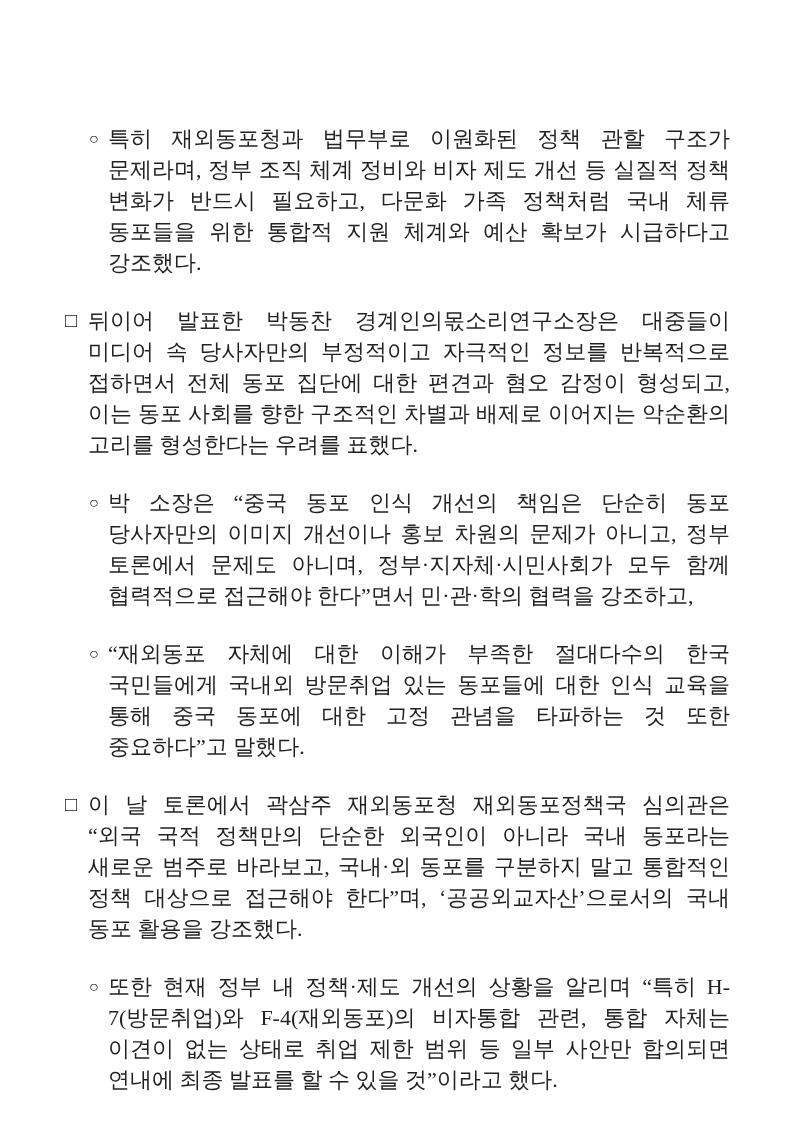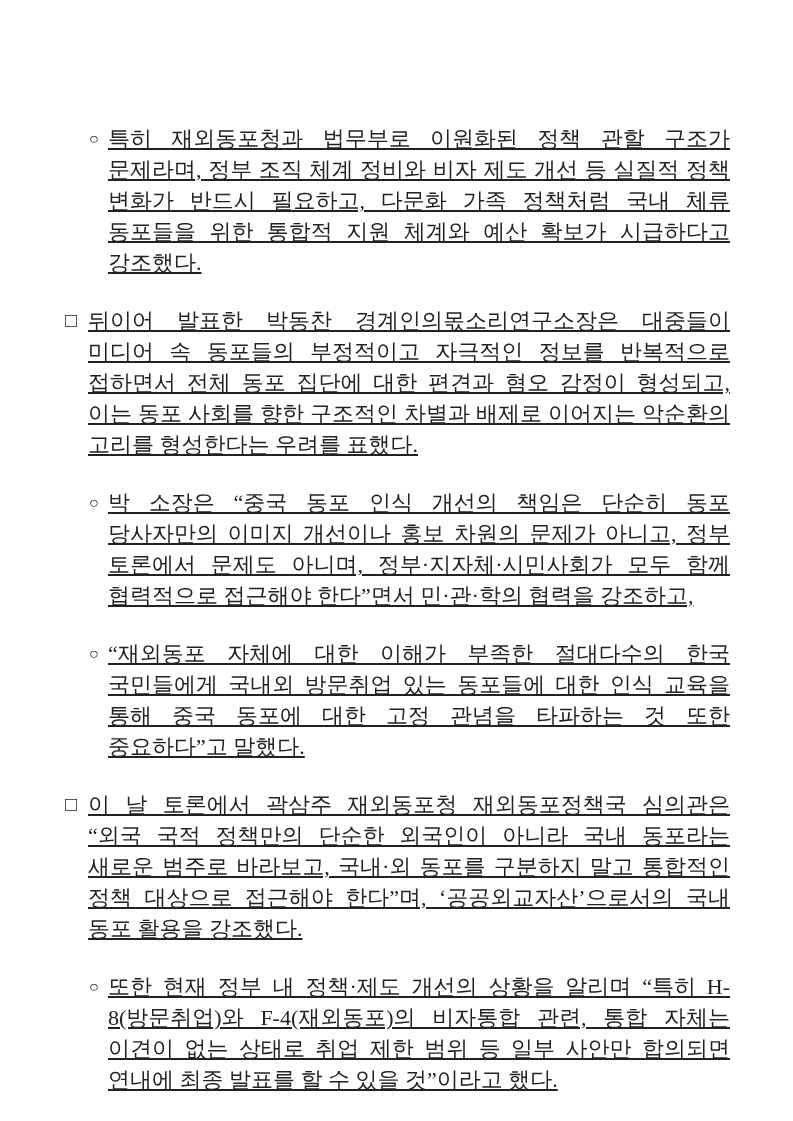--- a/index.html
+++ b/index.html
@@ -38,50 +38,50 @@
   .marker {
     position: absolute;
     left: 0;
     top: 0;
     line-height: 31px;
     color: #222222;
   }
   .para.level-1 .marker { font-size: 20px; }
   .para.level-2 .marker { font-size: 16px; left: 1px; }
 
-  .para-text { display: inline; text-decoration: underline; }
+  .para-text { display: inline; }
 </style>
 </head>
 <body>
 
 <div class="page">
 
   <div class="para level-2">
     <span class="marker">○</span>
     <span class="para-text">특히 재외동포청과 법무부로 이원화된 정책 관할 구조가 문제라며, 정부 조직 체계 정비와 비자 제도 개선 등 실질적 정책 변화가 반드시 필요하고, 다문화 가족 정책처럼 국내 체류 동포들을 위한 통합적 지원 체계와 예산 확보가 시급하다고 강조했다.</span>
   </div>
 
   <div class="para level-1">
     <span class="marker">□</span>
-    <span class="para-text">뒤이어 발표한 박동찬 경계인의몫소리연구소장은 대중들이 미디어 속 동포들의 부정적이고 자극적인 정보를 반복적으로 접하면서 전체 동포 집단에 대한 편견과 혐오 감정이 형성되고, 이는 동포 사회를 향한 구조적인 차별과 배제로 이어지는 악순환의 고리를 형성한다는 우려를 표했다.</span>
+    <span class="para-text">뒤이어 발표한 박동찬 경계인의몫소리연구소장은 대중들이 미디어 속 당사자만의 부정적이고 자극적인 정보를 반복적으로 접하면서 전체 동포 집단에 대한 편견과 혐오 감정이 형성되고, 이는 동포 사회를 향한 구조적인 차별과 배제로 이어지는 악순환의 고리를 형성한다는 우려를 표했다.</span>
   </div>
 
   <div class="para level-2">
     <span class="marker">○</span>
     <span class="para-text">박 소장은 “중국 동포 인식 개선의 책임은 단순히 동포 당사자만의 이미지 개선이나 홍보 차원의 문제가 아니고, 정부 토론에서 문제도 아니며, 정부·지자체·시민사회가 모두 함께 협력적으로 접근해야 한다”면서 민·관·학의 협력을 강조하고,</span>
   </div>
 
   <div class="para level-2">
     <span class="marker">○</span>
     <span class="para-text">“재외동포 자체에 대한 이해가 부족한 절대다수의 한국 국민들에게 국내외 방문취업 있는 동포들에 대한 인식 교육을 통해 중국 동포에 대한 고정 관념을 타파하는 것 또한 중요하다”고 말했다.</span>
   </div>
 
   <div class="para level-1">
     <span class="marker">□</span>
     <span class="para-text">이 날 토론에서 곽삼주 재외동포청 재외동포정책국 심의관은 “외국 국적 정책만의 단순한 외국인이 아니라 국내 동포라는 새로운 범주로 바라보고, 국내·외 동포를 구분하지 말고 통합적인 정책 대상으로 접근해야 한다”며, ‘공공외교자산’으로서의 국내 동포 활용을 강조했다.</span>
   </div>
 
   <div class="para level-2">
     <span class="marker">○</span>
-    <span class="para-text">또한 현재 정부 내 정책·제도 개선의 상황을 알리며 “특히 H-8(방문취업)와 F-4(재외동포)의 비자통합 관련, 통합 자체는 이견이 없는 상태로 취업 제한 범위 등 일부 사안만 합의되면 연내에 최종 발표를 할 수 있을 것”이라고 했다.</span>
+    <span class="para-text">또한 현재 정부 내 정책·제도 개선의 상황을 알리며 “특히 H-7(방문취업)와 F-4(재외동포)의 비자통합 관련, 통합 자체는 이견이 없는 상태로 취업 제한 범위 등 일부 사안만 합의되면 연내에 최종 발표를 할 수 있을 것”이라고 했다.</span>
   </div>
 
 </div>
 
 </body></html>

